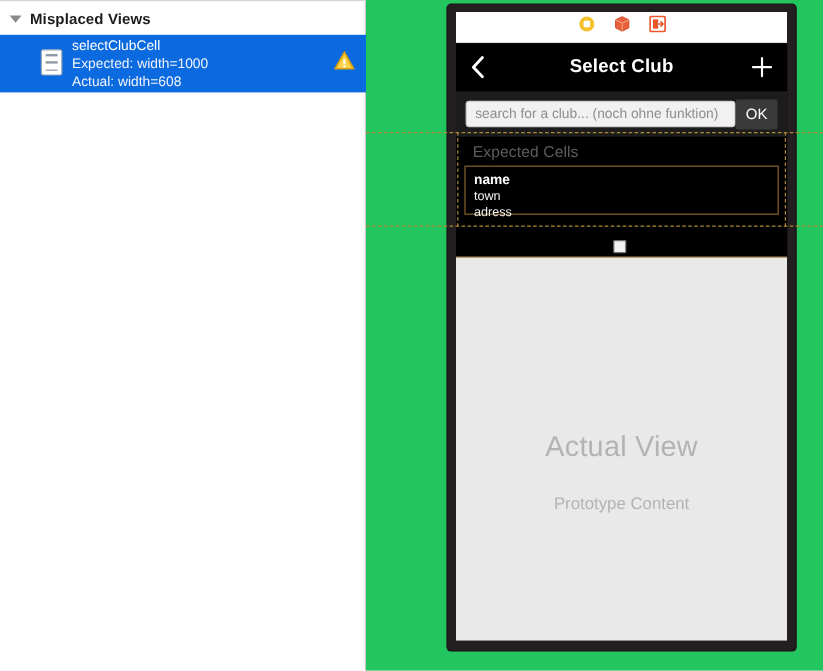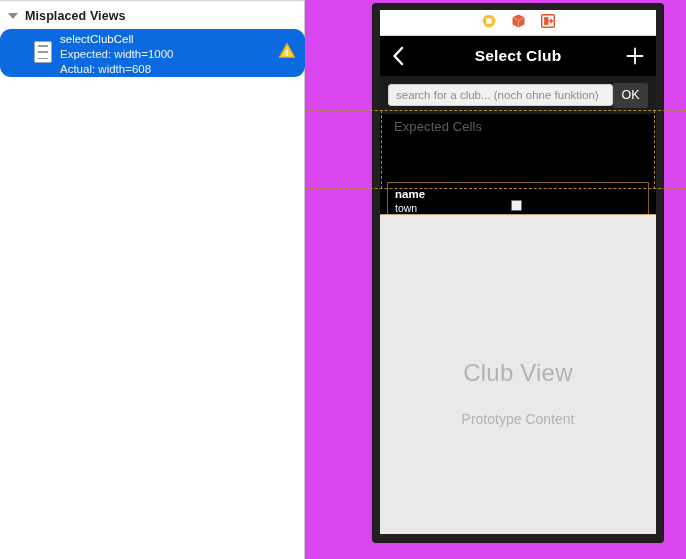--- a/index.html
+++ b/index.html
@@ -64,21 +64,20 @@
 
   #issue-row {
     position: absolute;
     left: 0;
     top: 29px;
     width: 305px;
     height: 48px;
     background: #0b6ae0;
     display: flex;
     align-items: flex-start;
-    border-radius: 11px;
   }
   #issue-row-icon {
     flex: 0 0 auto;
     margin-left: 34px;
     margin-top: 12px;
     width: 18px;
     height: 22px;
     background: #ffffff;
     border: 1px solid #9aa7b4;
     border-radius: 2px;
@@ -121,21 +120,21 @@
   }
   #warning-triangle svg { display: block; }
 
   
   #canvas-area {
     position: absolute;
     left: 305px;
     top: 0;
     width: 381px;
     height: 559px;
-    background: #d946ef;
+    background: #22c55e;
     overflow: hidden;
   }
 
   #device-frame {
     position: absolute;
     left: 68px;
     top: 4px;
     width: 290px;
     height: 538px;
     background: #231f20;
@@ -271,21 +270,20 @@
   #proto-cell {
     position: absolute;
     left: 7px;
     top: 24px;
     right: 7px;
     height: 41px;
     border: 1px solid #8a6129;
     box-sizing: border-box;
     background: #000000;
     padding: 5px 0 0 7px;
-    margin-top: 44px;
   }
   #cell-name {
     font-size: 11.5px;
     font-weight: bold;
     color: #ffffff;
     line-height: 1.18;
   }
   .cell-sub {
     font-size: 10.5px;
     color: #f2f2f2;
@@ -429,21 +427,21 @@
           <span id="proto-header-label">Expected Cells</span>
         </div>
         <div id="proto-cell">
           <div id="cell-name">name</div>
           <div class="cell-sub">town</div>
           <div class="cell-sub">adress</div>
         </div>
       </div>
 
       <div id="table-body">
-        <div id="table-placeholder-title">Club View</div>
+        <div id="table-placeholder-title">Actual View</div>
         <div id="table-placeholder-sub">Prototype Content</div>
       </div>
 
     </div>
   </div>
 
   <div class="guide-h" style="left:0px; top:110px; width:381px;"></div>
   <div class="guide-h" style="left:0px; top:188px; width:381px;"></div>
   <div class="guide-v" style="left:76px; top:110px; height:79px;"></div>
   <div class="guide-v" style="left:349px; top:110px; height:79px;"></div>

